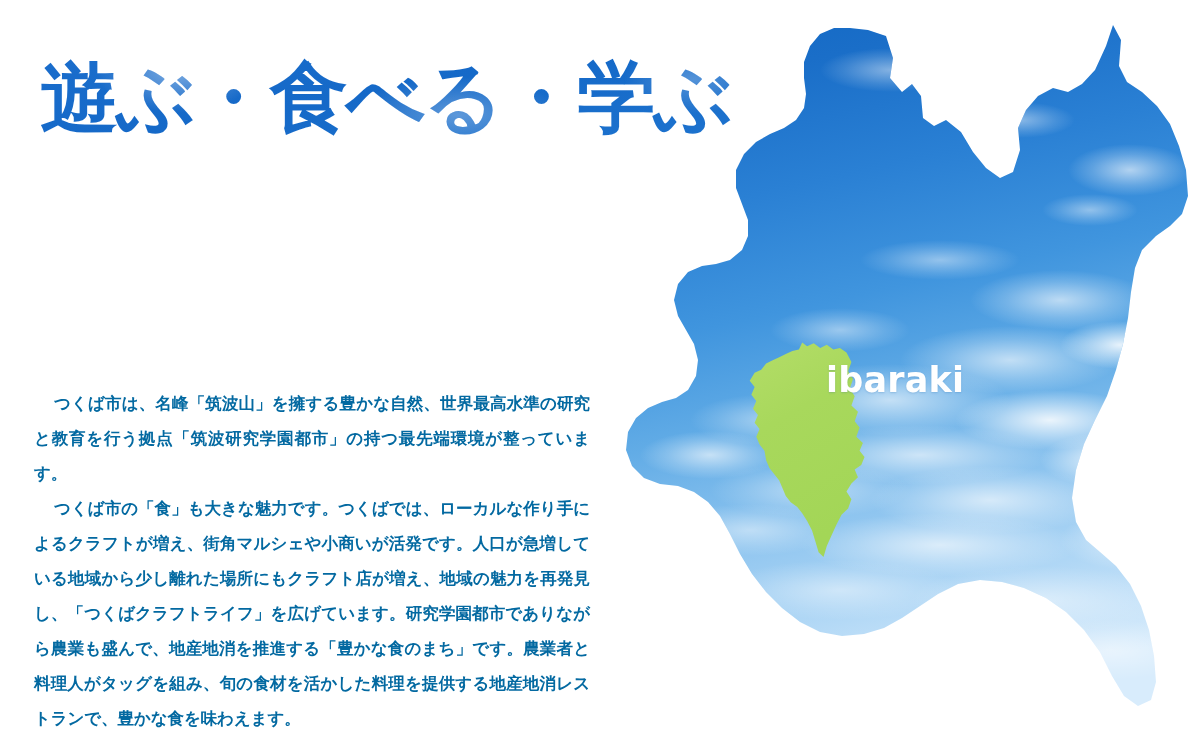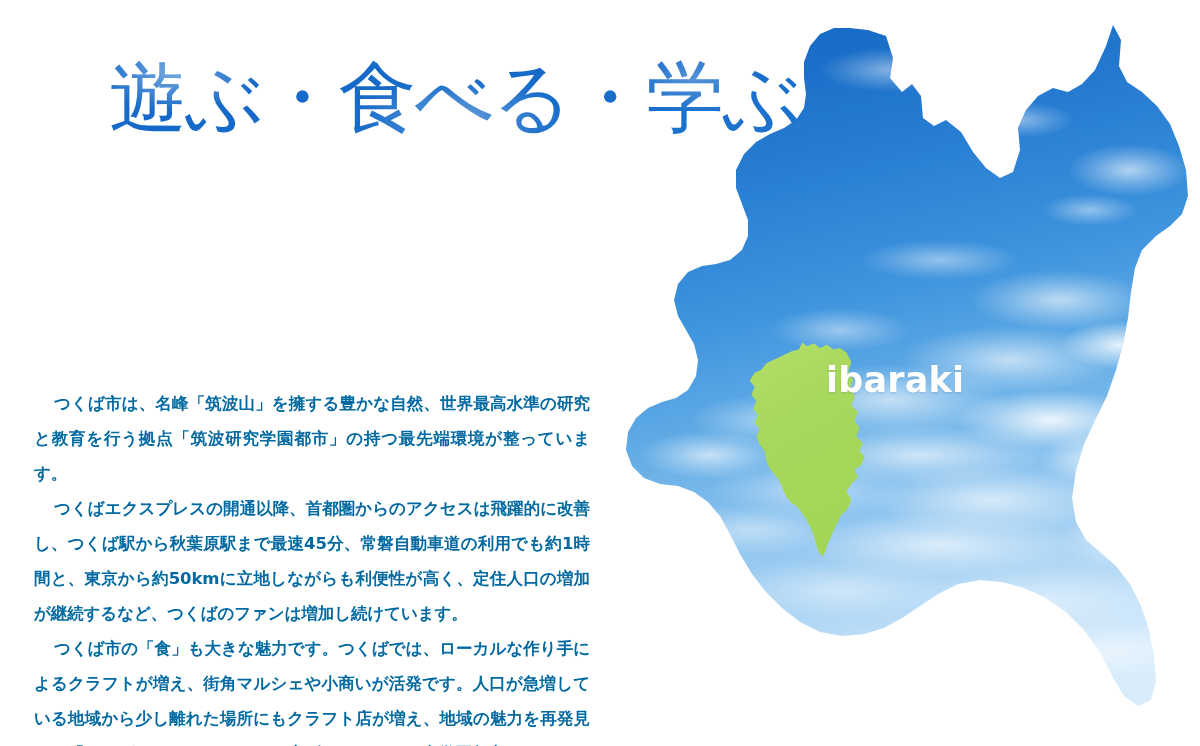--- a/index.html
+++ b/index.html
@@ -50,35 +50,34 @@
 
   
   #headline {
     position: absolute;
     left: 40px;
     top: 52px;
     width: 760px;
   }
   .headline-line {
     font-family: "DejaVu Sans", "Liberation Sans", sans-serif;
-    font-weight: normal;
+    font-weight: bold;
     font-size: 78px;
     line-height: 90px;
     letter-spacing: -2px;
     color: #1569c8;
     white-space: nowrap;
     background-image:
       radial-gradient(ellipse 120px 60px at 18% 22%, rgba(255,255,255,0.42) 0%, rgba(255,255,255,0) 68%),
       radial-gradient(ellipse 150px 55px at 55% 70%, rgba(255,255,255,0.30) 0%, rgba(255,255,255,0) 70%),
       radial-gradient(ellipse 100px 50px at 86% 30%, rgba(255,255,255,0.26) 0%, rgba(255,255,255,0) 70%),
       linear-gradient(170deg, #1a6dcc 0%, #1569c8 45%, #1e74cf 100%);
     -webkit-background-clip: text;
     background-clip: text;
     color: transparent;
-    text-align: right;
     -webkit-text-fill-color: transparent;
   }
   .headline-line.l3 {
     background-image:
       radial-gradient(ellipse 90px 70px at 12% 65%, rgba(255,255,255,0.55) 0%, rgba(255,255,255,0) 62%),
       radial-gradient(ellipse 110px 60px at 40% 80%, rgba(255,255,255,0.40) 0%, rgba(255,255,255,0) 70%),
       linear-gradient(180deg, #1569c8 0%, #2f86d8 72%, #5aa3e3 100%);
     -webkit-background-clip: text;
     background-clip: text;
   }
@@ -227,17 +226,16 @@
 
     <div id="ibaraki-label" style="left: 236px; top: 360px; position: absolute;">ibaraki</div>
   </div>
 
   <div id="headline">
     <div class="headline-line l1">遊ぶ・食べる・学ぶ</div>
   </div>
 
   <div id="bodycopy">
     <p class="para">つくば市は、名峰「筑波山」を擁する豊かな自然、世界最高水準の研究と教育を行う拠点「筑波研究学園都市」の持つ最先端環境が整っています。</p>
-    <p class="para">つくばエクスプレスの開通以降、首都圏からのアクセスは飛躍的に改善し、つくば駅から秋葉原駅まで最速45分、常磐自動車道の利用でも約1時間と、東京から約50kmに立地しながらも利便性が高く、定住人口の増加が継続するなど、つくばのファンは増加し続けています。</p>
     <p class="para">つくば市の「食」も大きな魅力です。つくばでは、ローカルな作り手によるクラフトが増え、街角マルシェや小商いが活発です。人口が急増している地域から少し離れた場所にもクラフト店が増え、地域の魅力を再発見し、「つくばクラフトライフ」を広げています。研究学園都市でありながら農業も盛んで、地産地消を推進する「豊かな食のまち」です。農業者と料理人がタッグを組み、旬の食材を活かした料理を提供する地産地消レストランで、豊かな食を味わえます。</p>
   </div>
 
 </div>
 
 </body></html>

